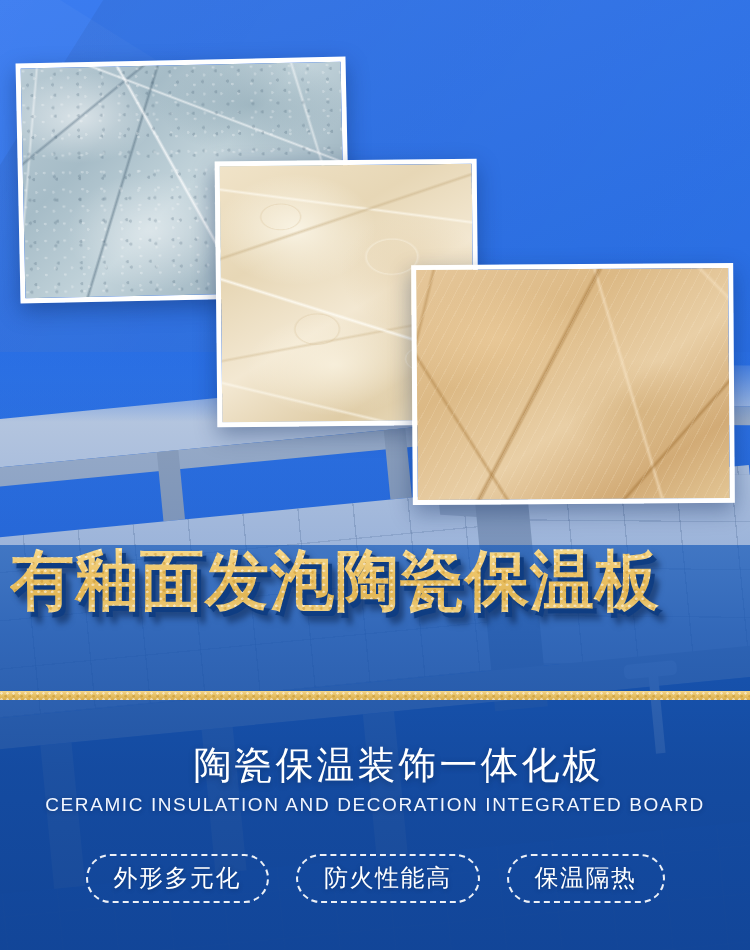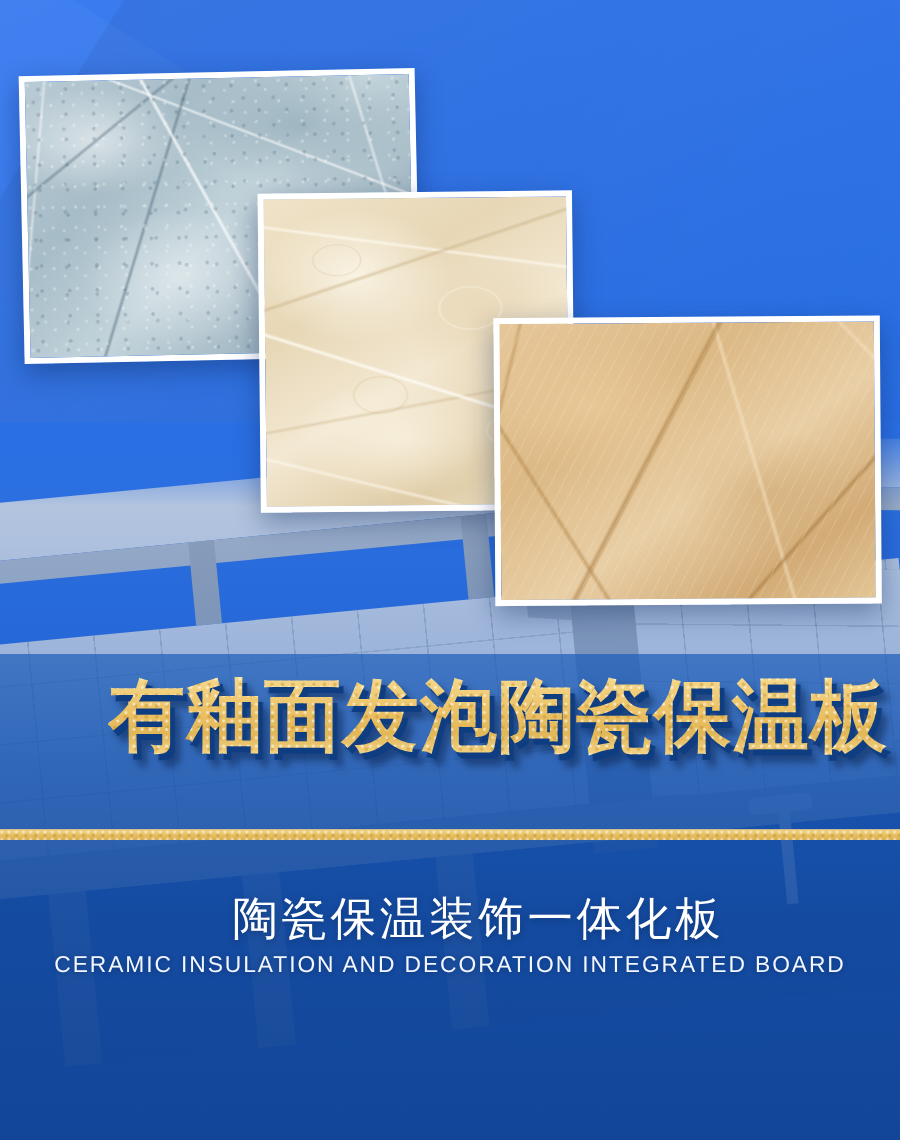--- a/index.html
+++ b/index.html
@@ -165,21 +165,21 @@
       linear-gradient(46deg, transparent 79.3%, rgba(250,232,203,.42) 79.8%, transparent 80.3%),
       linear-gradient(124deg, transparent 88.3%, rgba(168,122,62,.35) 88.8%, transparent 89.3%);
   }
   .hatch-tan{
     position:absolute; inset:0; opacity:.28;
     background-image:repeating-linear-gradient(118deg, rgba(255,243,222,.5) 0 1px, transparent 1px 9px);
   }
 
   
   .headline-wrap{
-    position:absolute; left:0; top:564px; width:750px; text-align:right;
+    position:absolute; left:0; top:548px; width:750px; text-align:left;
   }
   .headline{
     display:inline-block;
     font-size:66px; font-weight:bold; letter-spacing:1px; line-height:1;
     font-family:"DejaVu Sans","Liberation Sans", sans-serif;
     background-image:
       radial-gradient(circle at 20% 25%, rgba(255,255,255,.55) 0 1px, transparent 1.6px),
       radial-gradient(circle at 65% 70%, rgba(196,142,42,.45) 0 1.2px, transparent 1.8px),
       linear-gradient(180deg,#f6d98d 0%,#ecc367 40%,#e2b757 72%,#f3d589 100%);
     background-size:7px 7px, 9px 9px, 100% 100%;
@@ -295,14 +295,19 @@
 
   <div class="headline-wrap">
     <span class="headline">有釉面发泡陶瓷保温板</span>
   </div>
 
   <div class="divider"></div>
 
   <div class="subtitle">陶瓷保温装饰一体化板</div>
   <div class="subtitle-en">CERAMIC INSULATION AND DECORATION INTEGRATED BOARD</div>
 
+  <div class="badges">
+    <div class="badge">外形多元化</div>
+    <div class="badge">防火性能高</div>
+    <div class="badge">保温隔热</div>
+  </div>
 
 </div>
 
 </body></html>

